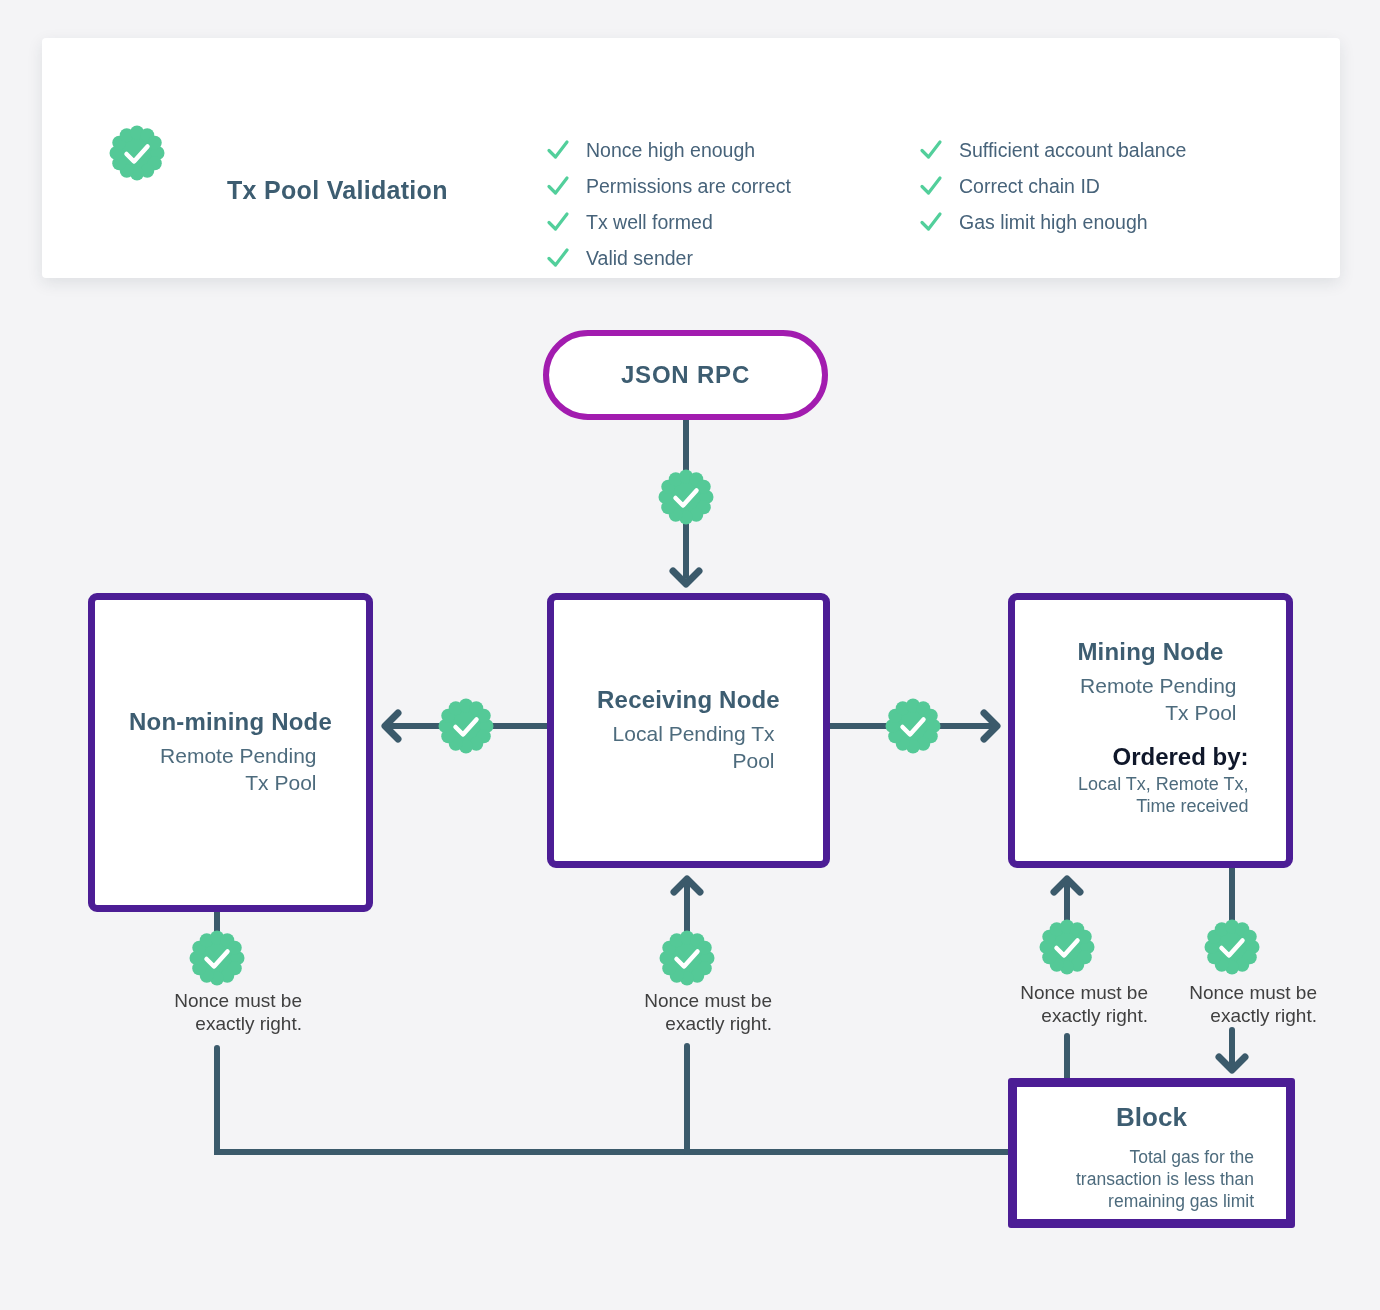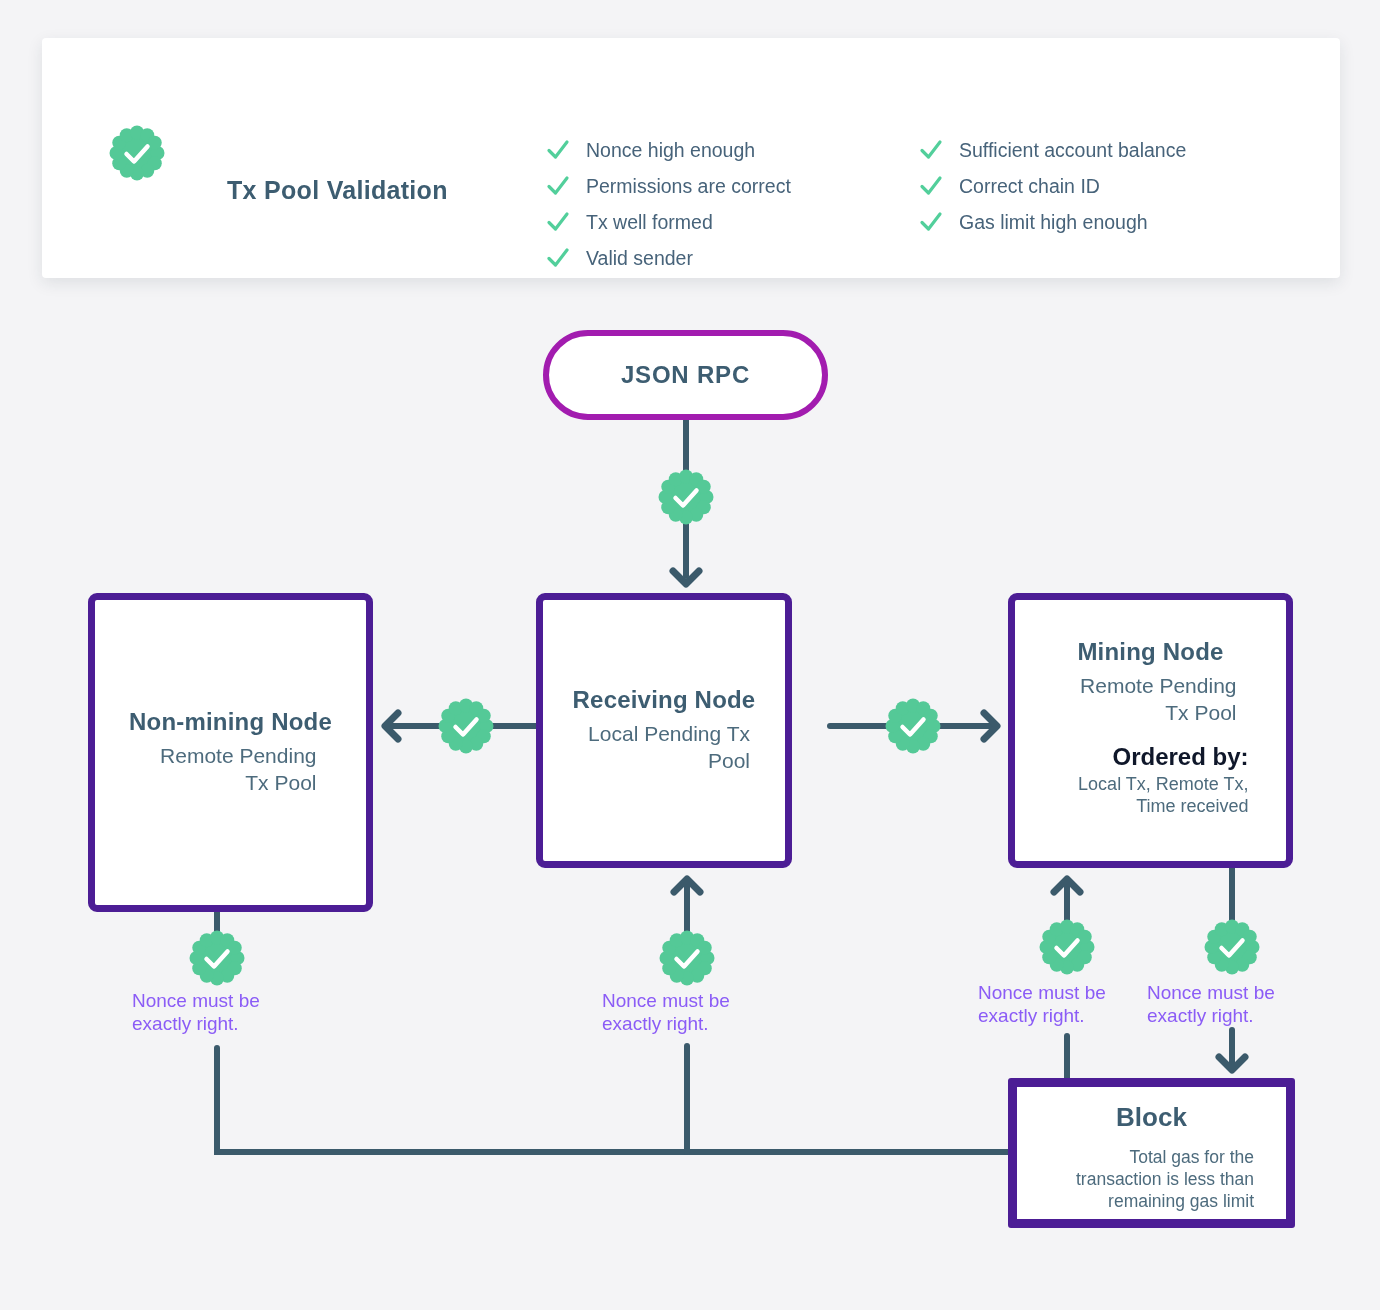--- a/index.html
+++ b/index.html
@@ -64,37 +64,37 @@
     display:flex;align-items:center;justify-content:center;z-index:2;
   }
   .pill-label{font-size:24px;font-weight:bold;color:#3d5d71;letter-spacing:.8px;}
   .node{
     position:absolute;box-sizing:border-box;background:#fff;
     border:7px solid #4c1d95;border-radius:9px;
     display:flex;flex-direction:column;align-items:center;text-align:right;
     z-index:2;
   }
   .node-nonmining{left:88px;top:593px;width:285px;height:319px;justify-content:center;}
-  .node-receiving{left:536px;top:593px;width:256px;height:275px;justify-content:center;}
+  .node-receiving{left:547px;top:593px;width:283px;height:275px;justify-content:center;}
   .node-mining{left:1008px;top:593px;width:285px;height:275px;padding-top:38px;}
   .node-block{left:1008px;top:1078px;width:287px;height:150px;border-width:9px;border-radius:3px;justify-content:center;}
   .node-title{font-size:24px;font-weight:bold;color:#3d5d71;margin:0;letter-spacing:.2px;}
   .node-sub{
     font-size:21px;color:#4d6b7d;margin:7px 0 0;line-height:1.27;max-width:172px;
   }
   .ordered{margin-top:17px;}
   .ordered-label{font-size:24px;font-weight:bold;color:#0f172a;}
   .ordered-value{font-size:18px;color:#4d6b7d;line-height:1.2;max-width:196px;margin:3px auto 0;}
   .block-title{font-size:26px;font-weight:bold;color:#3d5d71;margin:8px;}
   .block-sub{font-size:17.5px;color:#4d6b7d;line-height:1.26;max-width:205px;margin:5px 0 0;}
 
   
   .nonce{
-    position:absolute;width:170px;text-align:left;
-    font-size:19px;line-height:1.2;color:#8b5cf6;z-index:2;margin:0;
+    position:absolute;width:170px;text-align:right;
+    font-size:19px;line-height:1.2;color:#404040;z-index:2;margin:0;
   }
   .nonce-1{left:132px;top:990px;}
   .nonce-2{left:602px;top:990px;}
   .nonce-3{left:978px;top:982px;}
   .nonce-4{left:1147px;top:982px;}
 </style>
 </head>
 <body>
 
 <svg width="0" height="0" style="position:absolute" aria-hidden="true">

